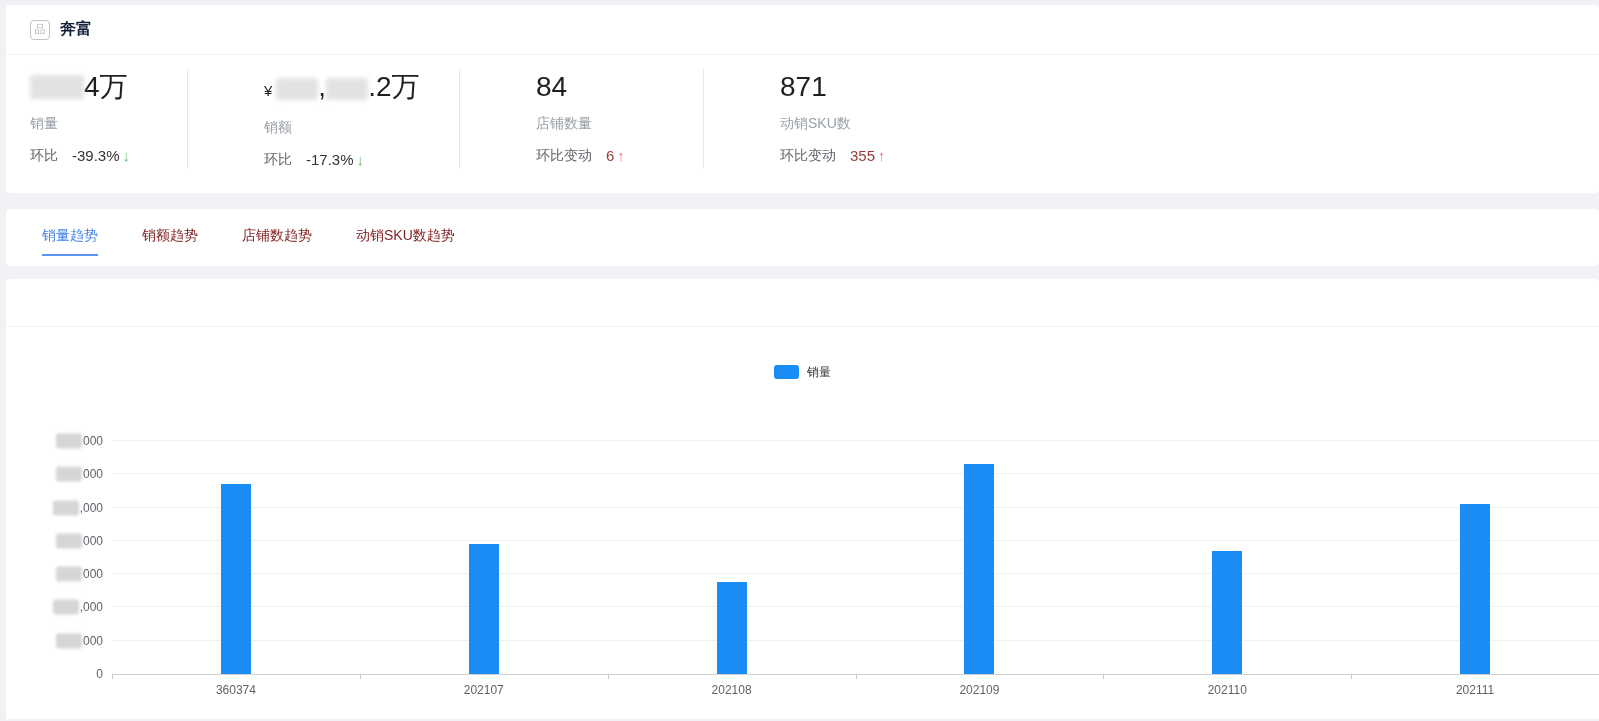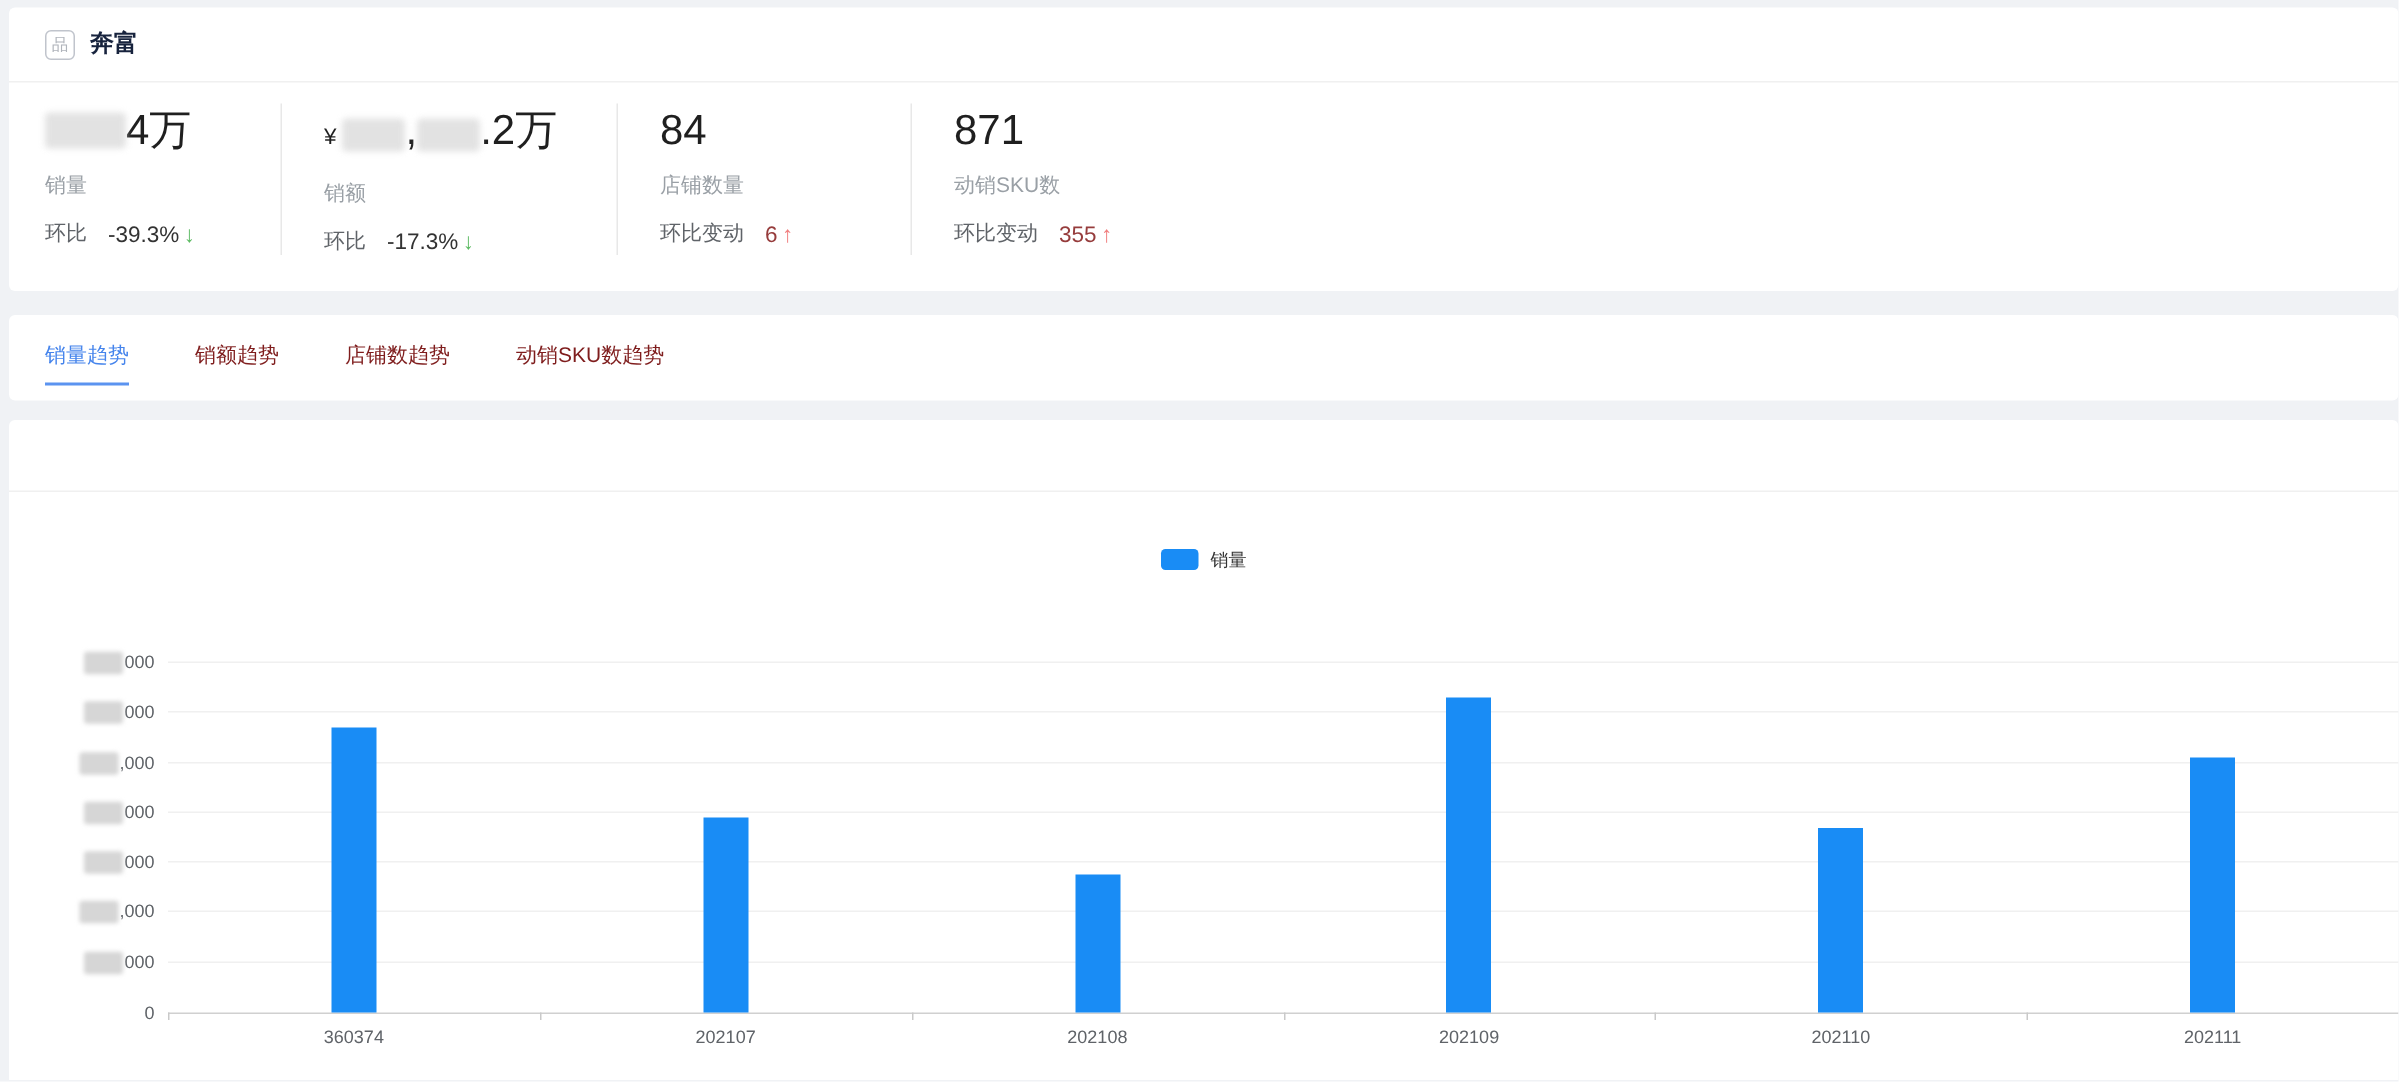--- a/index.html
+++ b/index.html
@@ -32,20 +32,21 @@
     font-size: 11px;
     display: inline-flex;
     align-items: center;
     justify-content: center;
     margin-right: 10px;
   }
   .brand-name { font-size: 16px; font-weight: bold; color: #17233d; }
   .stats-row {
     display: flex;
     padding: 14px 24px 24px 24px;
+    gap: 48px;
   }
   .stat {
     padding-right: 28px;
     margin-right: 28px;
   }
   .stat.divided { border-right: 1px solid #e8e8e8; }
   .stat-value {
     font-size: 28px;
     color: #1f1f1f;
     line-height: 36px;
@@ -61,30 +62,29 @@
     filter: blur(2px);
     opacity: .75;
   }
   .mask-lg { width: 54px; height: 24px; align-self: center; }
   .mask-md { width: 42px; height: 22px; align-self: center; }
   .stat-label { font-size: 14px; color: #9aa0a6; margin-top: 10px; }
   .stat-mom {
     margin-top: 14px;
     font-size: 14px;
     display: flex;
-    align-items: center;
   }
   .mom-label { color: #5f6368; margin-right: 14px; }
   .mom-value { color: #333; font-size: 15px; }
   .mom-value.up { color: #963c3c; }
   .arrow { font-size: 15px; margin-left: 3px; }
   .arrow.down { color: #5dbb63; }
   .arrow.up { color: #f07d7d; }
   
-  #card-tabs { margin-top: 16px; height: 57px; display: flex; align-items: center; padding: 0 24px; }
+  #card-tabs { margin-top: 16px; height: 57px; display: flex; align-items: center; padding: 0 36px; }
   .tabs { display: flex; gap: 44px; list-style: none; }
   .tab {
     font-size: 14px;
     color: #7f1d1d;
     cursor: pointer;
     padding: 8px 0 9px 0;
     border-bottom: 2px solid transparent;
   }
   .tab.active { color: #4584ec; border-bottom-color: #5b93f0; }
   

